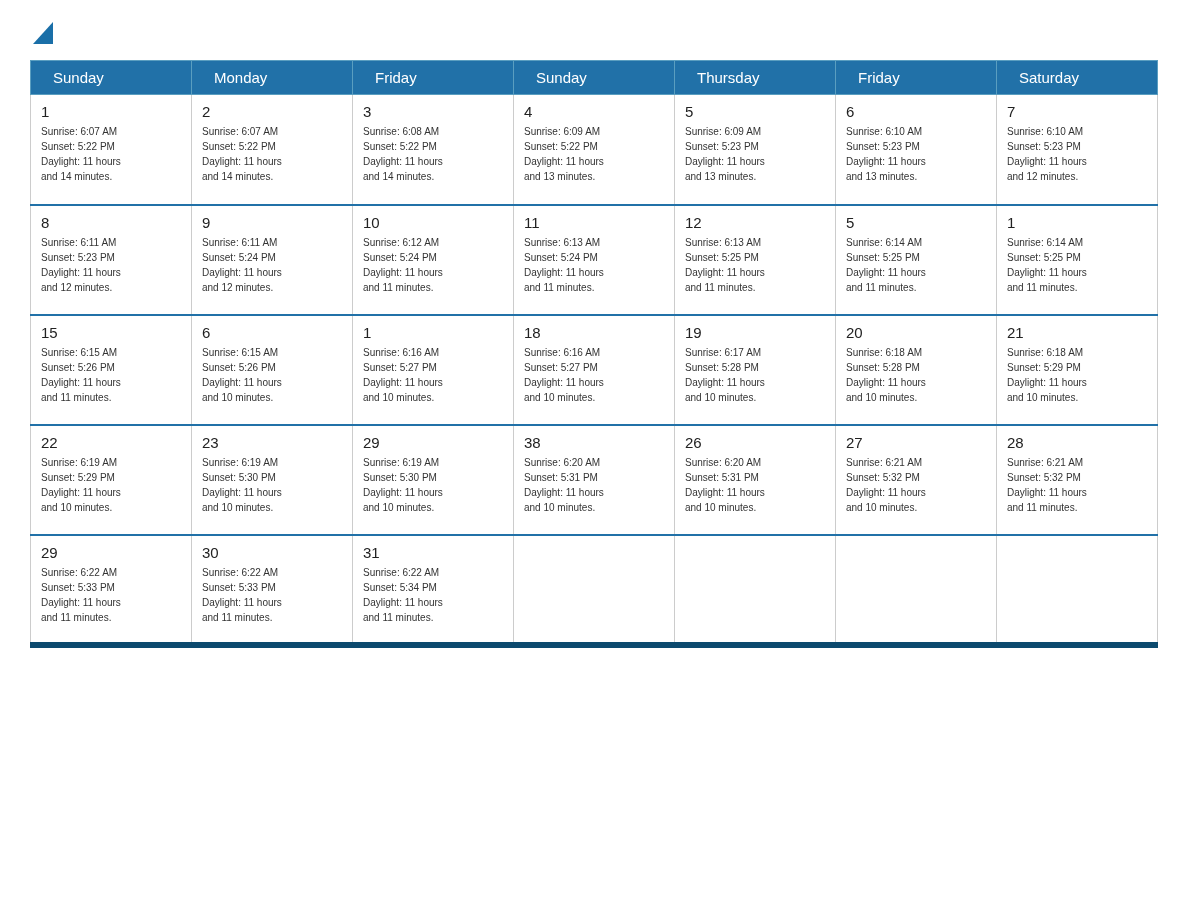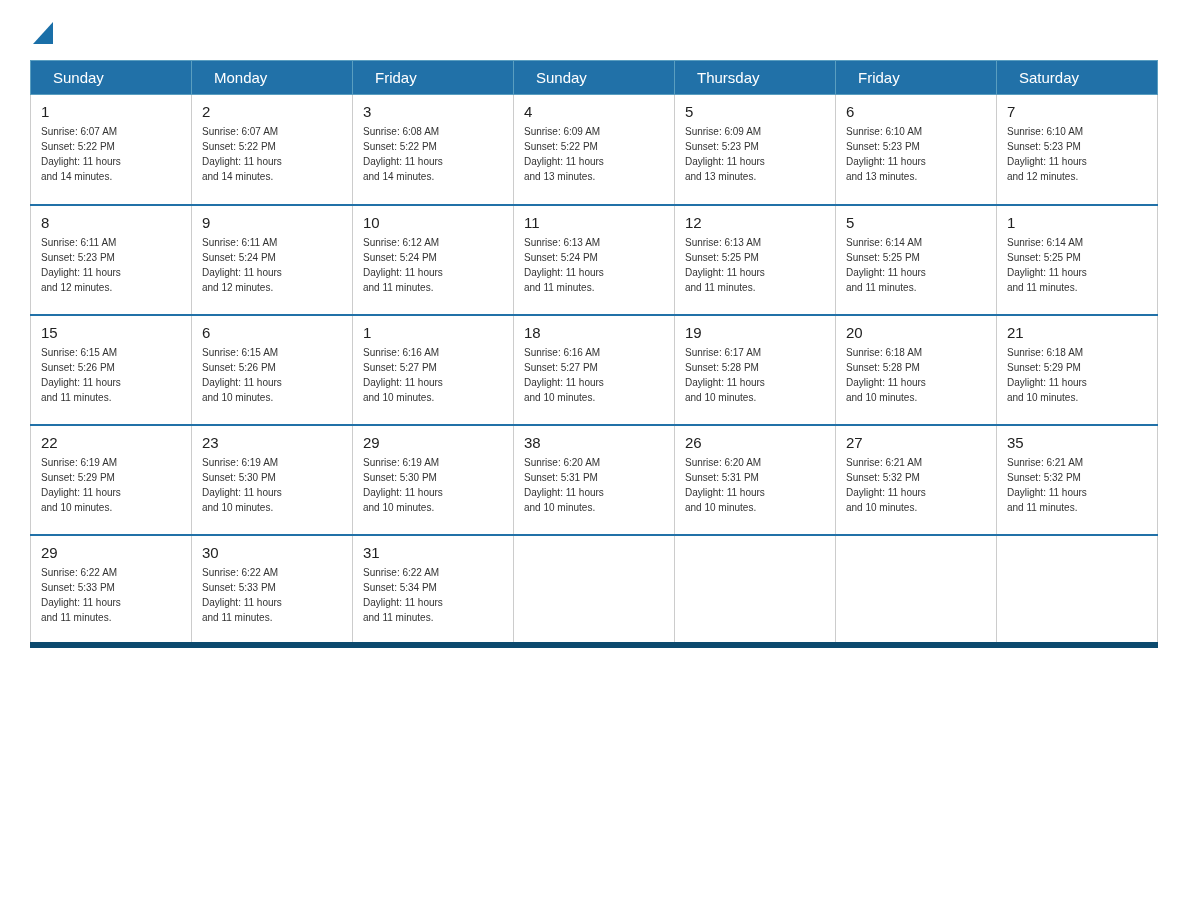--- a/index.html
+++ b/index.html
@@ -243,21 +243,21 @@
         </td>
         <td>
           <span class="day-number">26</span>
           <div class="day-info">Sunrise: 6:20 AM<br>Sunset: 5:31 PM<br>Daylight: 11 hours<br>and 10 minutes.</div>
         </td>
         <td>
           <span class="day-number">27</span>
           <div class="day-info">Sunrise: 6:21 AM<br>Sunset: 5:32 PM<br>Daylight: 11 hours<br>and 10 minutes.</div>
         </td>
         <td>
-          <span class="day-number">35</span>
+          <span class="day-number">28</span>
           <div class="day-info">Sunrise: 6:21 AM<br>Sunset: 5:32 PM<br>Daylight: 11 hours<br>and 11 minutes.</div>
         </td>
       </tr>
       <tr>
         <td>
           <span class="day-number">29</span>
           <div class="day-info">Sunrise: 6:22 AM<br>Sunset: 5:33 PM<br>Daylight: 11 hours<br>and 11 minutes.</div>
         </td>
         <td>
           <span class="day-number">30</span>

